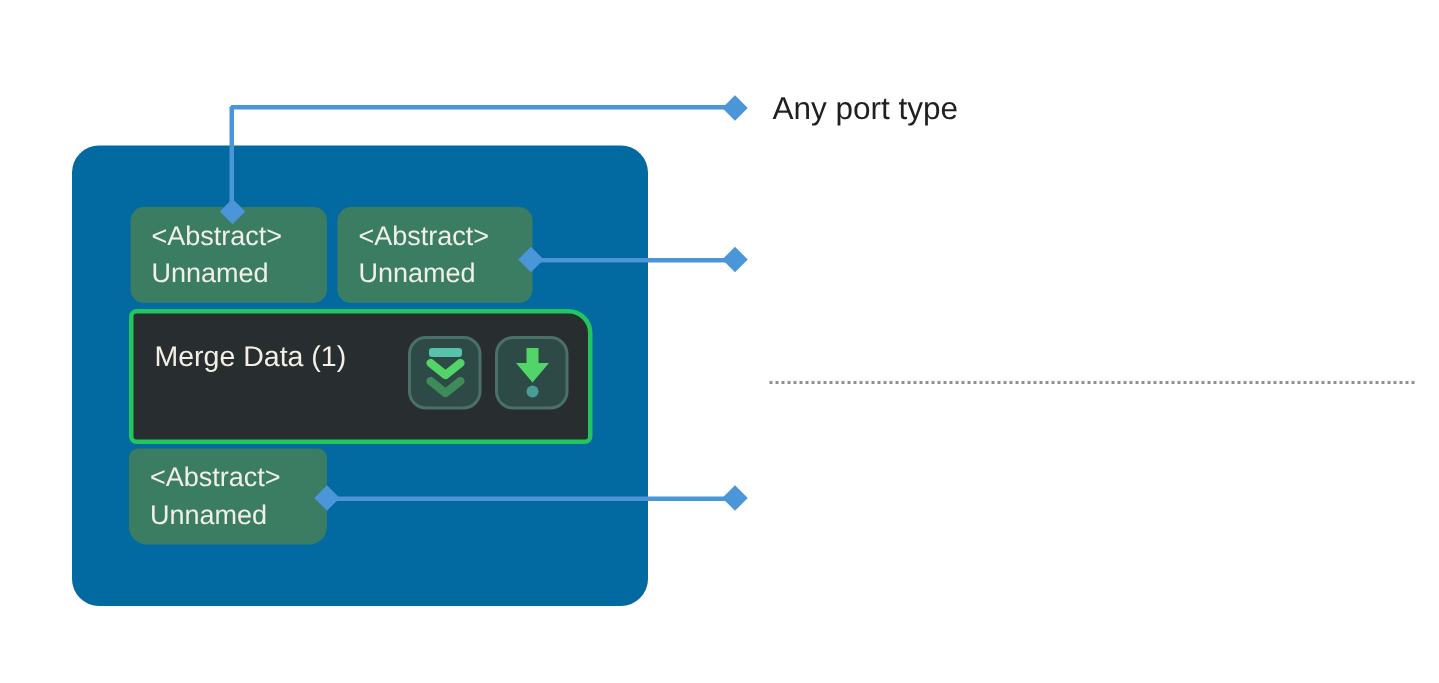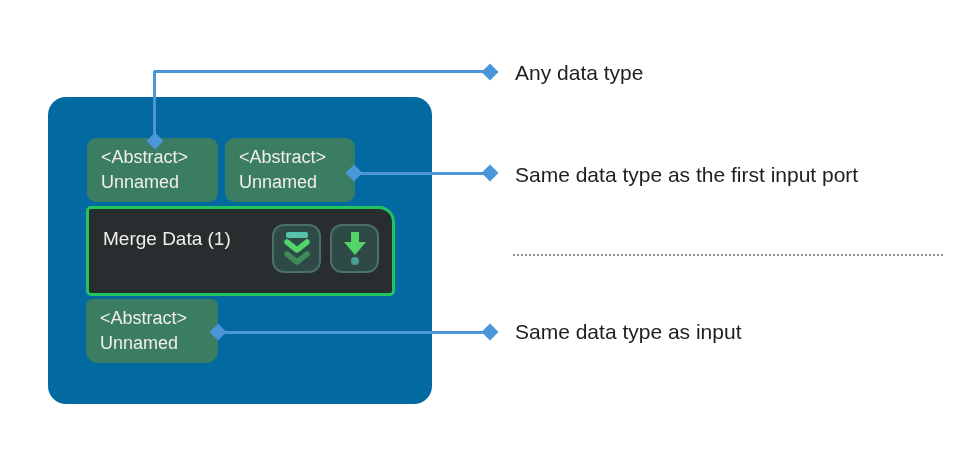--- a/index.html
+++ b/index.html
@@ -106,19 +106,17 @@
   <div class="diamond" style="left:490px; top:72px;"></div>
 
   <div class="h-line" style="left:354px; top:172px; width:136px; height:3px;"></div>
   <div class="diamond" style="left:354px; top:173px;"></div>
   <div class="diamond" style="left:490px; top:173px;"></div>
 
   <div class="h-line" style="left:218px; top:331px; width:272px; height:3px;"></div>
   <div class="diamond" style="left:218px; top:332px;"></div>
   <div class="diamond" style="left:490px; top:332px;"></div>
 
-  <div class="ann-label" style="top:61px;">Any data type</div>
-  <div class="ann-label" style="top:163px;">Same data type as the first input port</div>
-  <div class="ann-label" style="top:320px;">Same data type as input</div>
+  <div class="ann-label" style="top:61px;">Any port type</div>
 
   <div class="divider"></div>
 
 </div>
 
 </body></html>

